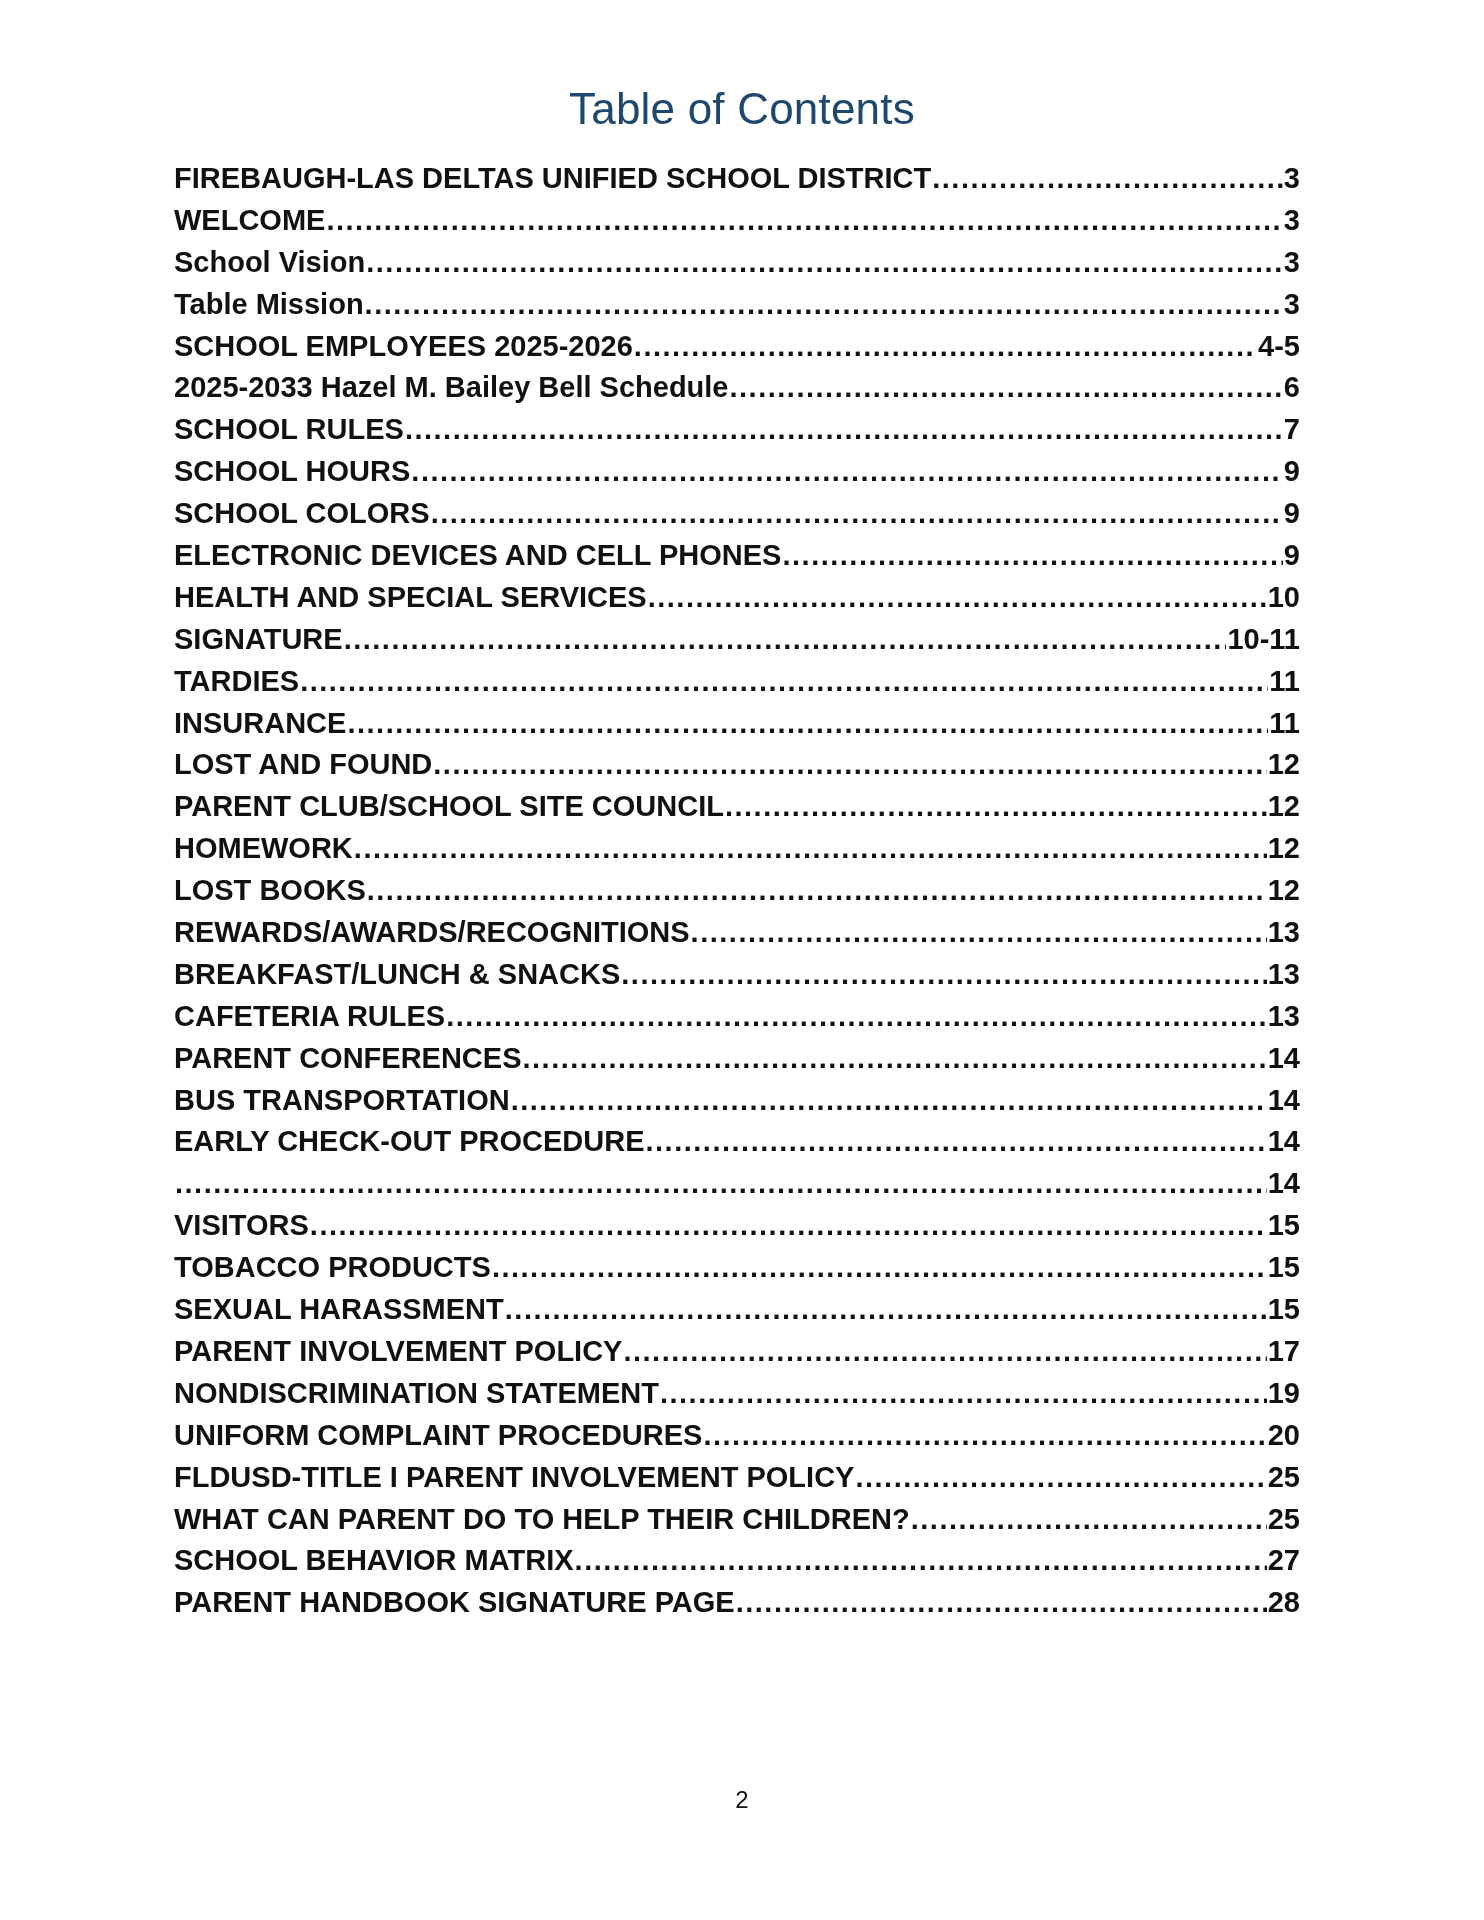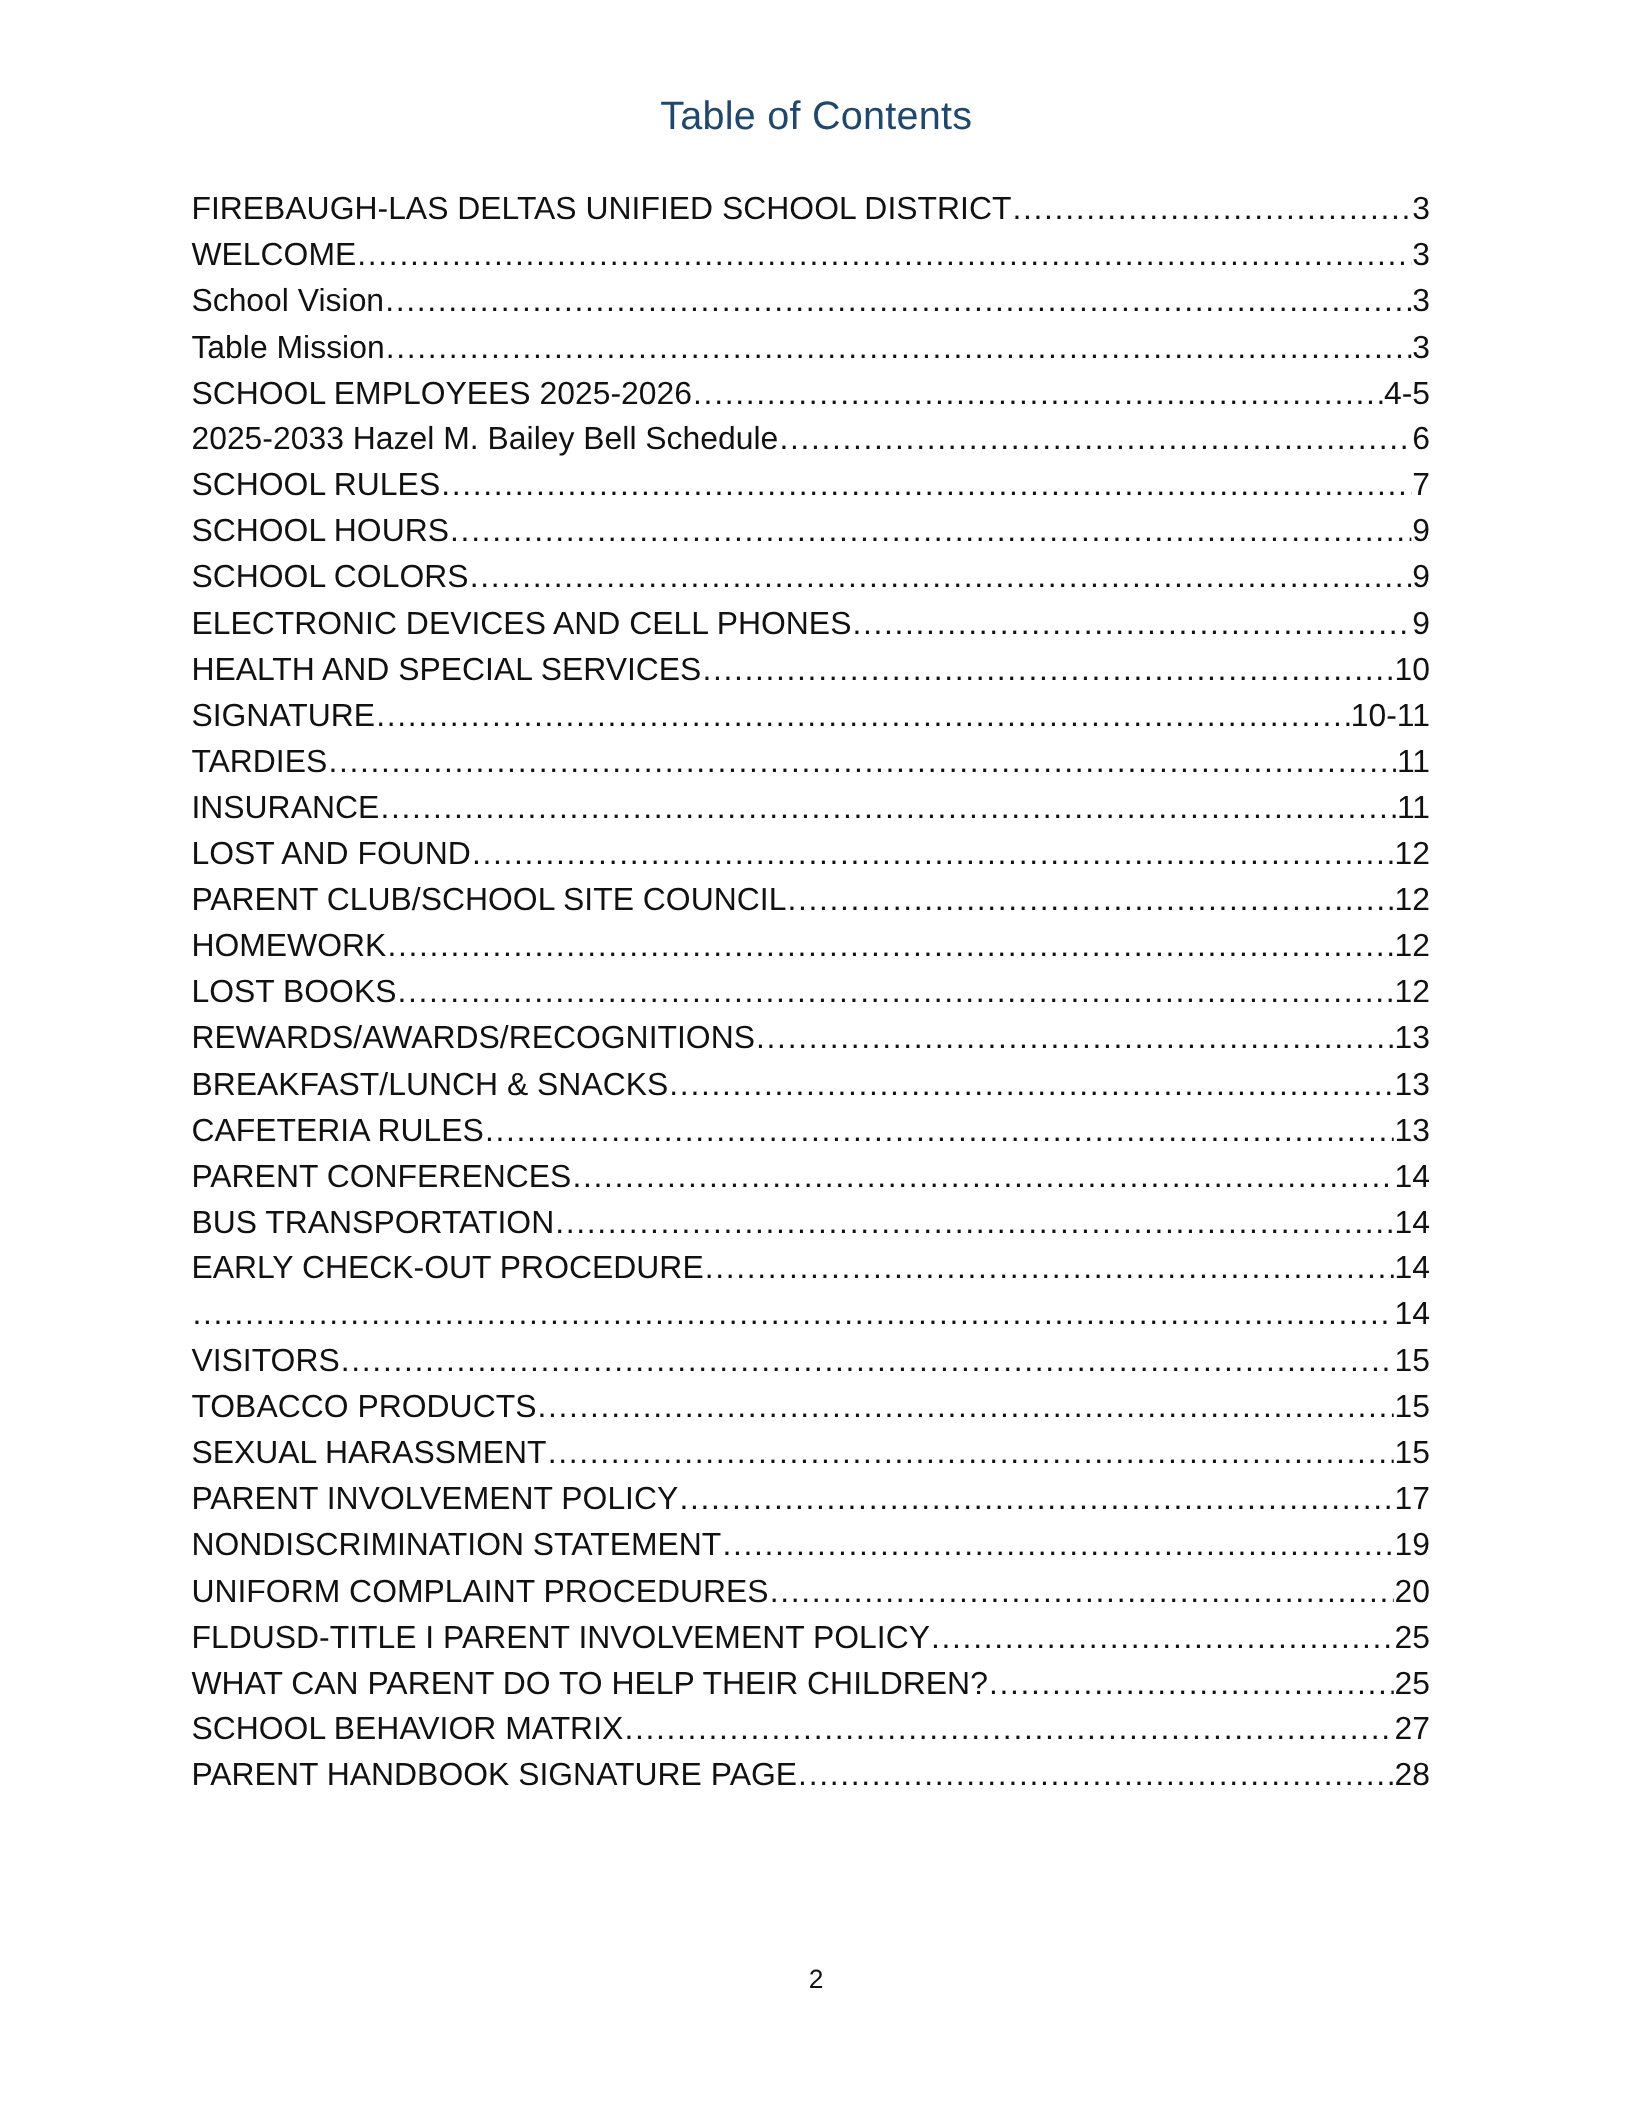--- a/index.html
+++ b/index.html
@@ -1,20 +1,20 @@
 <!DOCTYPE html>
 <html><head>
   <meta charset="utf-8">
   <style>
     html, body { margin: 0; padding: 0; background: #ffffff; }
     body { width: 1484px; height: 1920px; position: relative; overflow: hidden;
            font-family: "Liberation Sans", "DejaVu Sans", sans-serif; color: #111111; }
     .title { position: absolute; top: 84px; left: 0; width: 1484px; text-align: center;
-             font-size: 36px; color: #1f4870; letter-spacing: 0.2px; }
-    .toc { position: absolute; top: 170px; left: 174px; width: 1126px; }
+             font-size: 44px; color: #1f4870; letter-spacing: 0.2px; }
+    .toc { position: absolute; top: 158px; left: 174px; width: 1126px; font-weight: bold; }
     .row { display: flex; align-items: baseline; height: 41.9px; font-size: 29px; line-height: 41.9px; white-space: nowrap; }
     .row .label { flex: 0 0 auto; }
     .row .leader { flex: 1 1 auto; overflow: hidden; color: #111; margin: 0 1px; letter-spacing: 1.5px; }
     .row .leader::before { content: "................................................................................................................................................................................................"; }
     .row .page { flex: 0 0 auto; }
     .page-number { position: absolute; top: 1786px; left: 0; width: 1484px; text-align: center; font-size: 24px; color: #111; }
   </style>
 </head>
 <body>
 

